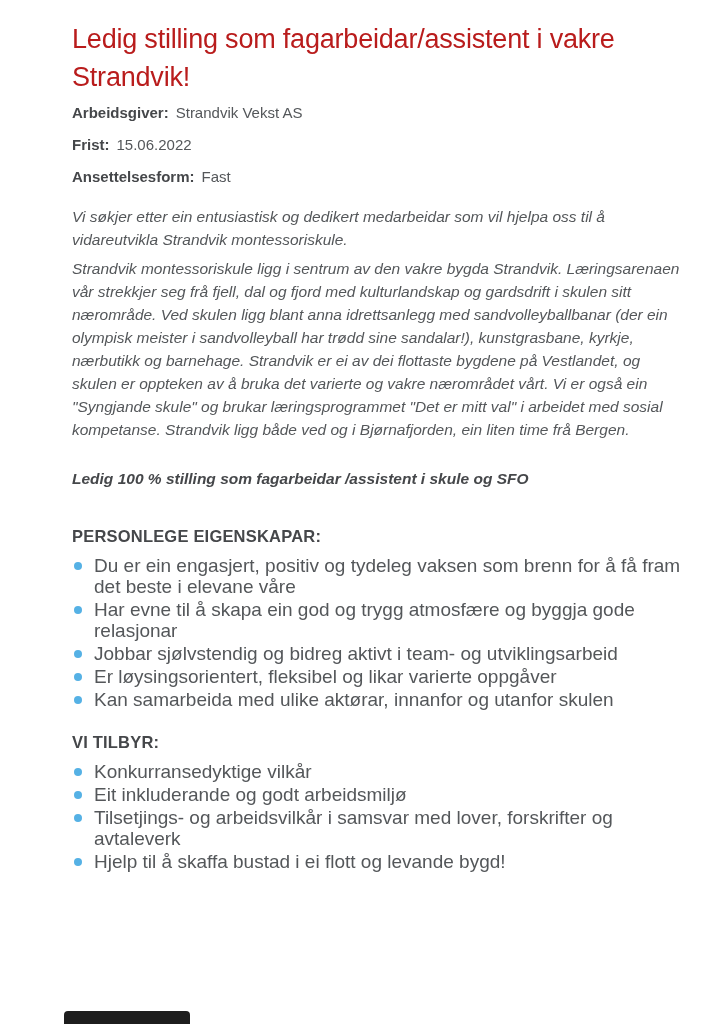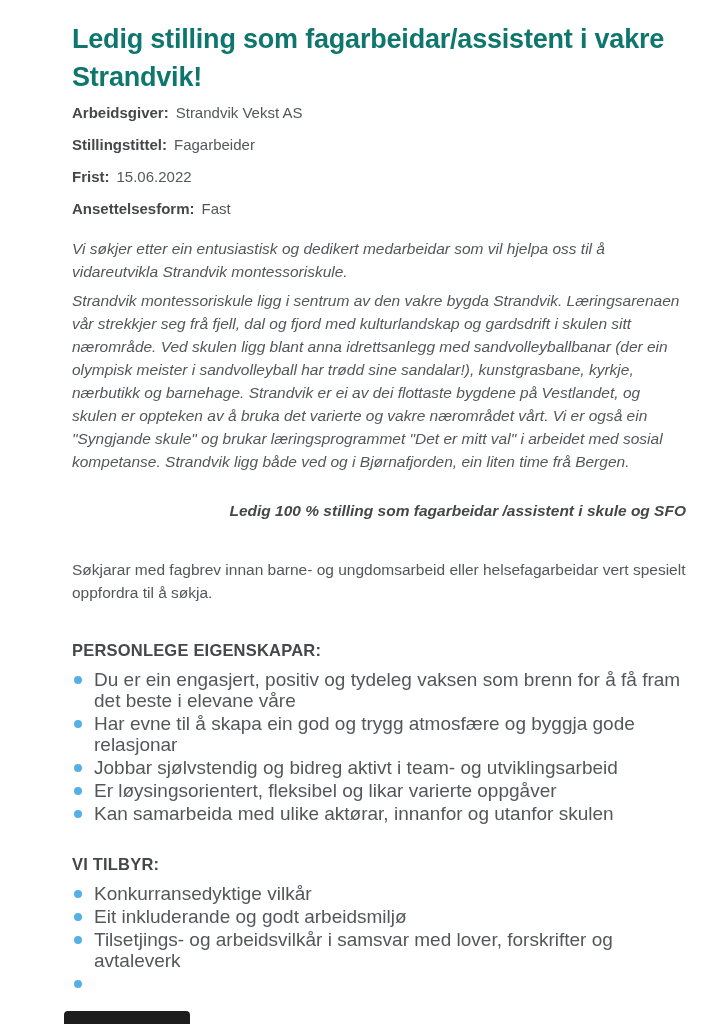--- a/index.html
+++ b/index.html
@@ -12,22 +12,22 @@
     overflow: hidden;
   }
   .page {
     padding: 16px 16px 0 72px;
     width: 702px;
   }
   .job-title {
     padding-top: 4px;
     font-size: 27px;
     line-height: 38px;
-    font-weight: 700;
-    color: #0f766e;
+    font-weight: 400;
+    color: #b91c1c;
     letter-spacing: -0.2px;
   }
   .job-title span { display: block; }
   .meta { margin-top: 8px; }
   .meta-row {
     font-size: 15px;
     line-height: 17px;
     margin-bottom: 15px;
     color: #54575a;
   }
@@ -45,31 +45,30 @@
   }
   .intro-p1 { margin-top: 20px; }
   .intro-p2 { margin-top: 6px; line-height: 23px; }
   .position-heading {
     margin-top: 26px;
     font-size: 15.5px;
     line-height: 23px;
     font-weight: 700;
     font-style: italic;
     color: #45474a;
-    text-align: right;
   }
   .apply-note {
     margin-top: 36px;
     font-size: 15.5px;
     line-height: 23px;
     color: #54575a;
     max-width: 620px;
   }
   .section-heading {
-    margin-top: 30px;
+    margin-top: 22px;
     font-size: 16.5px;
     line-height: 20px;
     font-weight: 700;
     color: #45474a;
     letter-spacing: 0.2px;
   }
   .section-heading.first { margin-top: 36px; }
   ul.bullets {
     list-style: none;
     margin-top: 9px;
@@ -109,36 +108,32 @@
   <h1 class="job-title">
     <span>Ledig stilling som fagarbeidar/assistent i vakre</span>
     <span>Strandvik!</span>
   </h1>
 
   <div class="meta">
     <div class="meta-row">
       <span class="meta-label">Arbeidsgiver:</span><span>Strandvik Vekst AS</span>
     </div>
     <div class="meta-row">
-      <span class="meta-label">Stillingstittel:</span><span>Fagarbeider</span>
-    </div>
-    <div class="meta-row">
       <span class="meta-label">Frist:</span><span>15.06.2022</span>
     </div>
     <div class="meta-row">
       <span class="meta-label">Ansettelsesform:</span><span>Fast</span>
     </div>
   </div>
 
   <p class="intro-p intro-p1">Vi søkjer etter ein entusiastisk og dedikert medarbeidar som vil hjelpa oss til å vidareutvikla Strandvik montessoriskule.</p>
   <p class="intro-p intro-p2">Strandvik montessoriskule ligg i sentrum av den vakre bygda Strandvik. Læringsarenaen vår strekkjer seg frå fjell, dal og fjord med kulturlandskap og gardsdrift i skulen sitt nærområde. Ved skulen ligg blant anna idrettsanlegg med sandvolleyballbanar (der ein olympisk meister i sandvolleyball har trødd sine sandalar!), kunstgrasbane, kyrkje, nærbutikk og barnehage. Strandvik er ei av dei flottaste bygdene på Vestlandet, og skulen er oppteken av å bruka det varierte og vakre nærområdet vårt. Vi er også ein "Syngjande skule" og brukar læringsprogrammet "Det er mitt val" i arbeidet med sosial kompetanse. Strandvik ligg både ved og i Bjørnafjorden, ein liten time frå Bergen.</p>
 
   <p class="position-heading">Ledig 100 % stilling som fagarbeidar /assistent i skule og SFO</p>
 
-  <p class="apply-note">Søkjarar med fagbrev innan barne- og ungdomsarbeid eller helsefagarbeidar vert spesielt oppfordra til å søkja.</p>
 
   <h2 class="section-heading first">PERSONLEGE EIGENSKAPAR:</h2>
   <ul class="bullets">
     <li>
         <span class="dot"></span>
         <span>Du er ein engasjert, positiv og tydeleg vaksen som brenn for å få fram det beste i elevane våre</span>
       </li>
     <li>
         <span class="dot"></span>
         <span>Har evne til å skapa ein god og trygg atmosfære og byggja gode relasjonar</span>
@@ -166,18 +161,19 @@
     <li>
         <span class="dot"></span>
         <span>Eit inkluderande og godt arbeidsmiljø</span>
       </li>
     <li>
         <span class="dot"></span>
         <span>Tilsetjings- og arbeidsvilkår i samsvar med lover, forskrifter og avtaleverk</span>
       </li>
     <li>
         <span class="dot"></span>
+        <span>Hjelp til å skaffa bustad i ei flott og levande bygd!</span>
       </li>
   </ul>
 
 </div>
 
 <div class="cutoff-bar"></div>
 
 </body></html>

